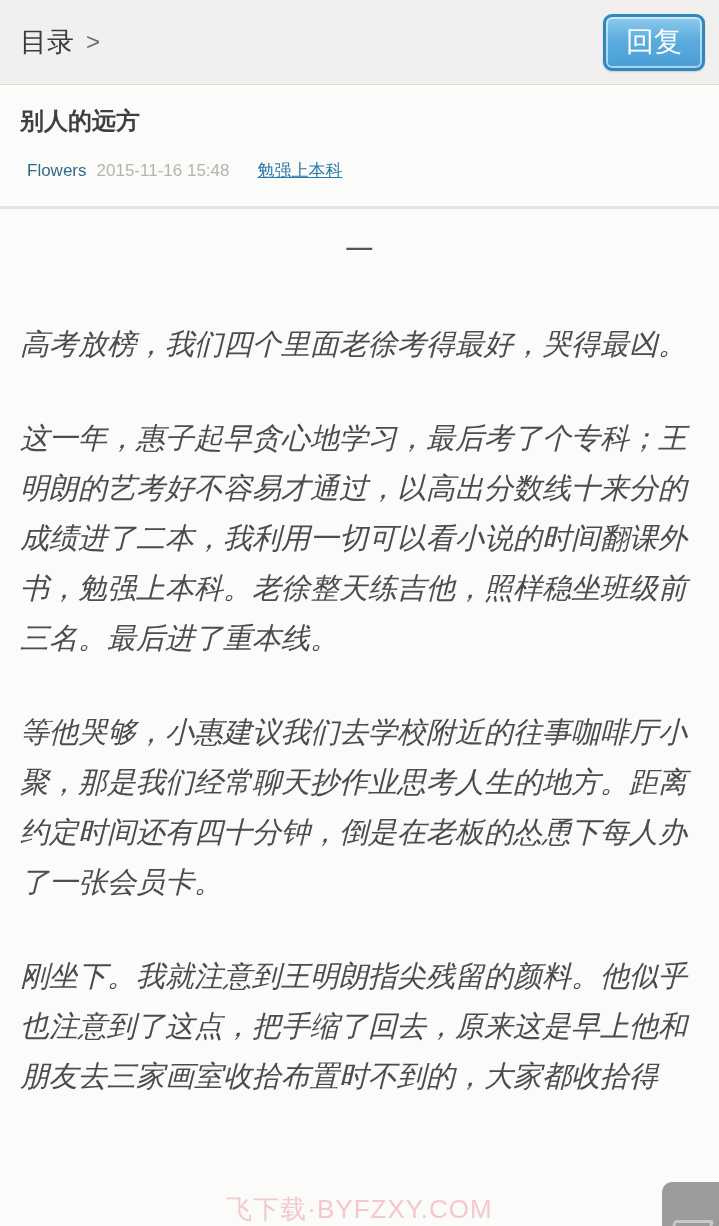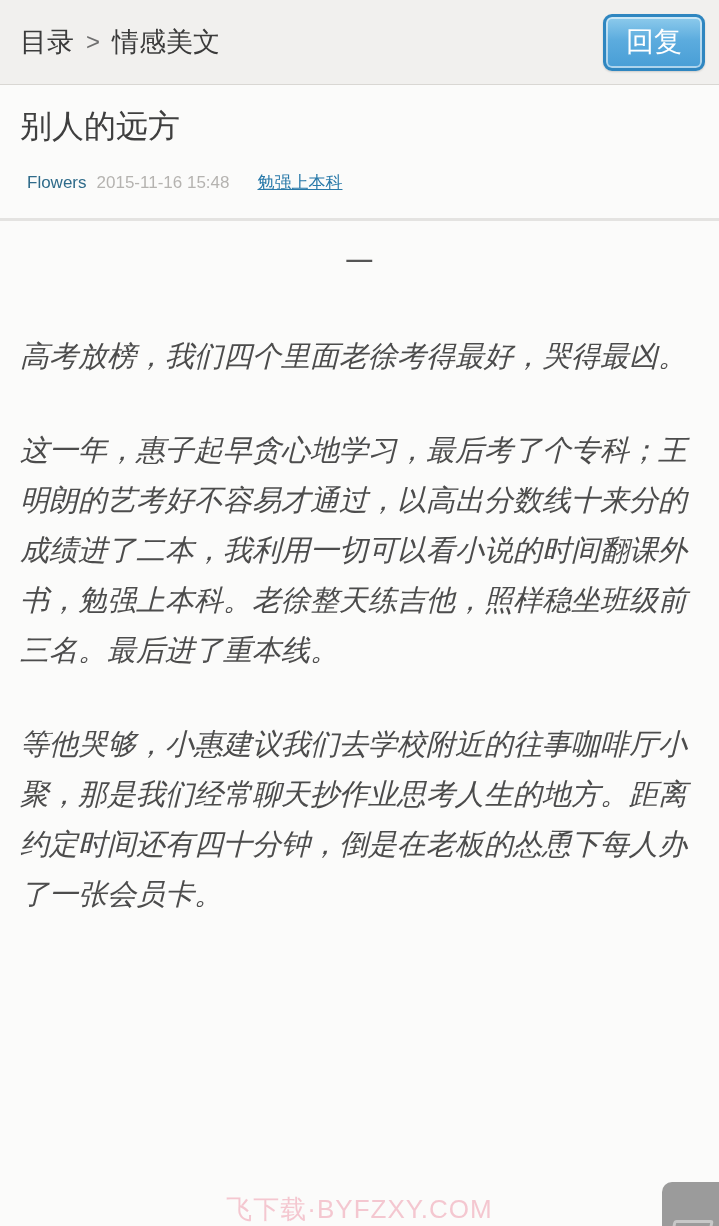--- a/index.html
+++ b/index.html
@@ -20,21 +20,21 @@
     border:3px solid #2f86c0;border-radius:9px;
     background:linear-gradient(180deg,#8ecbec 0%,#5cacde 45%,#489ed6 100%);
     box-shadow:inset 0 0 0 2px rgba(255,255,255,0.55),0 1px 2px rgba(0,0,0,0.15);
     color:#ffffff;font-size:28px;display:flex;align-items:center;justify-content:center;
     cursor:pointer;font-family:inherit;
   }
   
   .title-block{
     padding:20px 20px 24px;border-bottom:3px solid #e4e3e1;background:#fbfbfa;
   }
-  .post-title{font-size:32px;color:#3f3f3f;font-weight:400;margin:0 0 22px;}
+  .post-title{font-size:24px;color:#3f3f3f;font-weight:700;margin:0 0 22px;}
   .meta{font-size:17px;display:flex;align-items:center;margin-left:7px;}
   .author{color:#2f6b8a;}
   .timestamp{color:#b5b3b0;margin-left:10px;}
   .author-only-link{color:#2a7aa9;text-decoration:underline;margin-left:28px;cursor:pointer;}
   
   .article{padding:16px 20px 0;font-size:29px;line-height:50px;color:#4c4c4c;}
   .section-marker{text-align:center;color:#555555;margin:0;line-height:50px;}
   .paragraphs p{margin:44px 0;font-style:italic;}
   
   .watermark{
@@ -55,40 +55,40 @@
 </style>
 </head>
 <body>
 
 <div class="screen">
 
   <div class="topbar">
     <div class="breadcrumb">
       <span>目录</span>
       <span class="sep">&gt;</span>
-      <span>情感美文</span>
     </div>
     <button class="reply-btn">回复</button>
   </div>
 
   <div class="title-block">
     <h1 class="post-title">别人的远方</h1>
     <div class="meta">
       <span class="author">Flowers</span>
       <span class="timestamp">2015-11-16 15:48</span>
       <span class="author-only-link">勉强上本科</span>
     </div>
   </div>
 
   <div class="article">
     <p class="section-marker">一</p>
     <div class="paragraphs">
         <p>高考放榜，我们四个里面老徐考得最好，哭得最凶。</p>
         <p>这一年，惠子起早贪心地学习，最后考了个专科；王明朗的艺考好不容易才通过，以高出分数线十来分的成绩进了二本，我利用一切可以看小说的时间翻课外书，勉强上本科。老徐整天练吉他，照样稳坐班级前三名。最后进了重本线。</p>
         <p>等他哭够，小惠建议我们去学校附近的往事咖啡厅小聚，那是我们经常聊天抄作业思考人生的地方。距离约定时间还有四十分钟，倒是在老板的怂恿下每人办了一张会员卡。</p>
+        <p>刚坐下。我就注意到王明朗指尖残留的颜料。他似乎也注意到了这点，把手缩了回去，原来这是早上他和朋友去三家画室收拾布置时不到的，大家都收拾得</p>
       </div>
   </div>
 
   <div class="watermark">飞下载·BYFZXY.COM</div>
 
   <div class="float-widget">
     <div class="glyph"></div>
   </div>
 
 </div>

